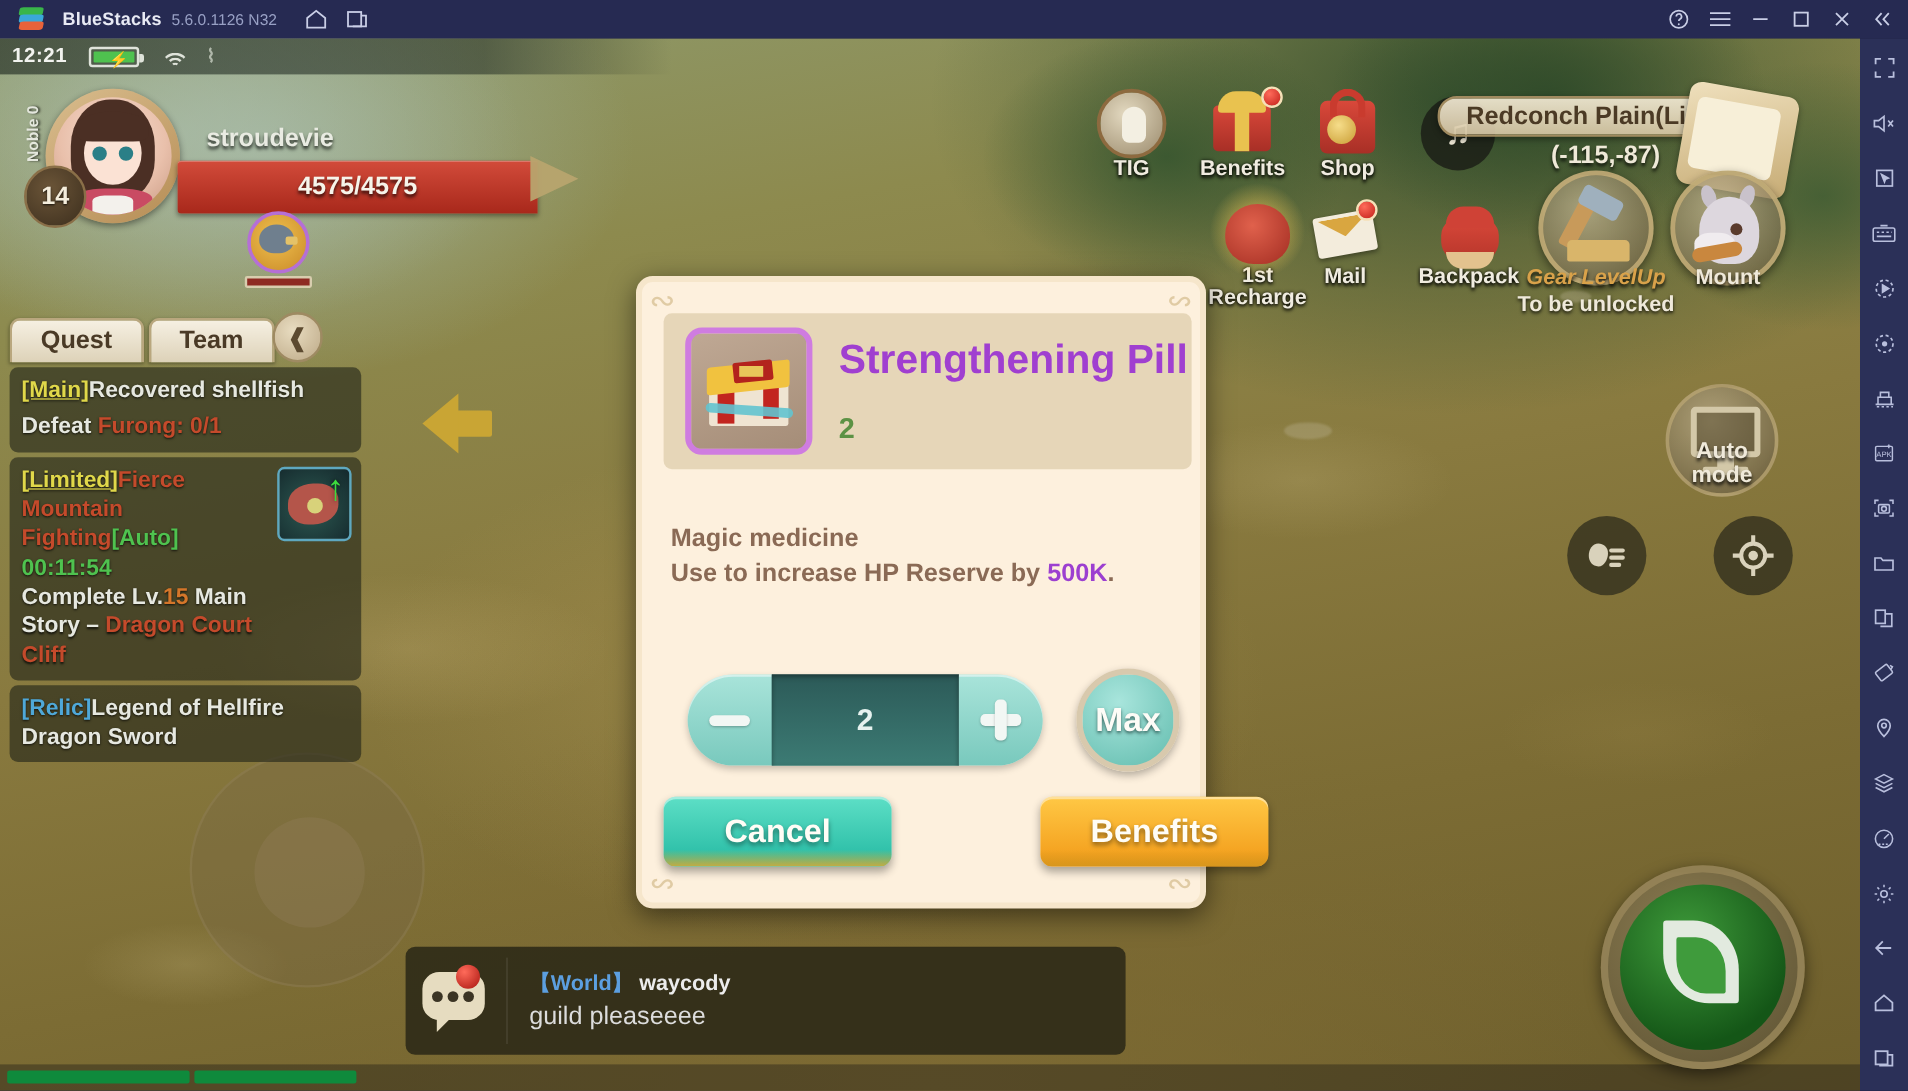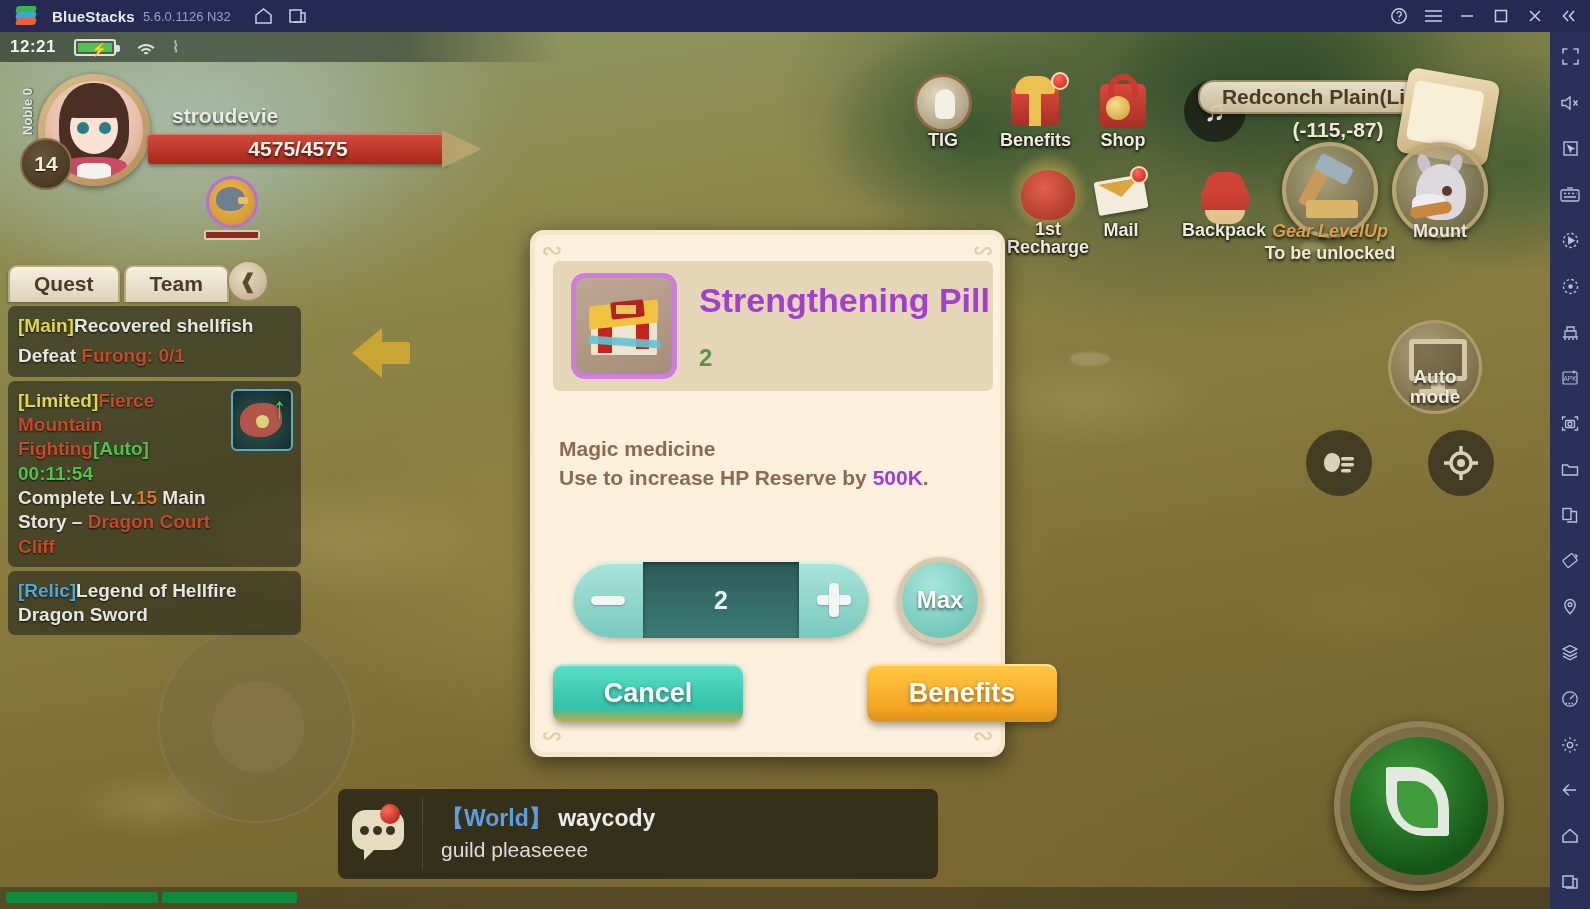--- a/index.html
+++ b/index.html
@@ -133,21 +133,21 @@
     background: radial-gradient(circle at 40% 35%, #6b5538, #3c2e1d);
     border: 2px solid #8a6f48; color: #f4eddc; font-size: 21px; font-weight: bold;
     display: flex; align-items: center; justify-content: center;
     text-shadow: 0 1px 2px rgba(0,0,0,.8);
   }
   #player-name {
     position: absolute; left: 166px; top: 44px; color: #e9ebe2; font-size: 21px; font-weight: bold;
     text-shadow: 0 2px 3px rgba(0,0,0,.75);
   }
   #hp-bar {
-    position: absolute; left: 142px; top: 74px; width: 300px; height: 30px;
+    position: absolute; left: 142px; top: 74px; width: 300px; height: 44px;
     background: linear-gradient(180deg, #d24b3a, #a8281b);
     border-radius: 3px 0 0 3px;
     box-shadow: inset 0 1px 0 rgba(255,255,255,.25), 0 2px 4px rgba(0,0,0,.4);
     display: flex; align-items: center; justify-content: center;
   }
   #hp-bar:after {
     content:""; position: absolute; right: -34px; top: -4px;
     border-left: 40px solid #b8a46e; border-top: 19px solid transparent; border-bottom: 19px solid transparent;
     opacity: .95;
   }
@@ -175,21 +175,21 @@
     width: 42px; height: 42px; border-radius: 50%; margin-left: -6px;
     background: radial-gradient(circle at 40% 35%, #e8dcc0, #bda987);
     border: 2px solid #9e8a62; display: flex; align-items: center; justify-content: center;
     color: #5c4a30; font-size: 20px; font-weight: bold; cursor: pointer;
   }
   .quest-card {
     background: rgba(30,34,24,.60); border-radius: 7px; margin-top: 4px;
     padding: 8px 10px; position: relative; min-height: 42px;
   }
   .quest-line { font-size: 19px; font-weight: bold; line-height: 1.28; text-shadow: 0 1px 2px rgba(0,0,0,.8); }
-  .c-main  { color: #e0d84a; }
+  .c-main  { color: #e0d84a; text-decoration: underline; }
   .c-white { color: #e6e8e0; }
   .c-red   { color: #c44a2b; }
   .c-green { color: #4fc24f; }
   .c-blue  { color: #4fa8d8; }
   .c-orange{ color: #d4762a; }
   #quest-thumb {
     position: absolute; right: 8px; top: 8px; width: 62px; height: 62px; border-radius: 6px;
     background: radial-gradient(circle at 45% 55%, #2d5a52, #14282c);
     border: 2px solid #5ea8c0; overflow: hidden;
   }
@@ -311,21 +311,21 @@
   #chat-avatar {
     width: 56px; height: 56px; margin-left: 14px; position: relative; flex: none;
   }
   #chat-bubble { position: absolute; left: 0; top: 4px; width: 52px; height: 40px; border-radius: 14px; background: #e6dcc0; }
   #chat-bubble:after { content:""; position: absolute; left: 12px; bottom: -10px; width: 0; height: 0; border-top: 14px solid #e6dcc0; border-right: 14px solid transparent; }
   .chat-dot { position: absolute; top: 20px; width: 9px; height: 9px; border-radius: 50%; background: #3b3424; }
   .cd1 { left: 8px; } .cd2 { left: 21px; } .cd3 { left: 34px; }
   #chat-badge { position: absolute; left: 28px; top: -2px; width: 20px; height: 20px; border-radius: 50%; background: radial-gradient(circle at 35% 30%, #ff6b5a, #a8140f); }
   #chat-divider { width: 1px; height: 72px; background: rgba(255,255,255,.12); margin-left: 14px; }
   #chat-text { margin-left: 18px; line-height: 1.45; }
-  #chat-line1 { font-size: 23px; font-weight: bold; }
+  #chat-line1 { font-size: 18px; font-weight: bold; }
   #chat-channel { color: #5c9fe0; }
   #chat-user { color: #ececec; }
   #chat-msg { color: #dcdcdc; font-size: 21px; }
 
   
   #bottom-strip { position: absolute; left: 0; bottom: 0; width: 1550px; height: 22px; background: rgba(40,36,24,.45); z-index: 16; }
   #bs-seg1 { position: absolute; left: 6px; top: 5px; width: 152px; height: 11px; background: #0f8a3c; border-radius: 2px; }
   #bs-seg2 { position: absolute; left: 162px; top: 5px; width: 135px; height: 11px; background: #0f8a3c; border-radius: 2px; }
   #modal {
     position: absolute; left: 530px; top: 198px; width: 475px; height: 527px;
@@ -379,21 +379,21 @@
   #step-field {
     flex: 1 1 auto; height: 76px; background: linear-gradient(180deg, #2c5a58, #3c7b74);
     display: flex; align-items: center; justify-content: center;
     color: #e6f2ef; font-size: 25px; font-weight: bold;
     box-shadow: inset 0 2px 4px rgba(0,0,0,.4);
   }
   #max-btn {
     width: 86px; height: 86px; border-radius: 50%; margin-left: 28px;
     background: radial-gradient(circle at 40% 30%, #a8e5dc, #62bcae);
     border: 5px solid #d8c9ad; display: flex; align-items: center; justify-content: center;
-    color: #fdfcf7; font-size: 24px; font-weight: bold; cursor: pointer;
+    color: #fdfcf7; font-size: 28px; font-weight: bold; cursor: pointer;
     text-shadow: 0 2px 3px rgba(40,80,75,.85);
     box-shadow: 0 3px 7px rgba(0,0,0,.3);
   }
   #action-row { position: absolute; left: 18px; bottom: 30px; width: 504px; display: flex; justify-content: space-between; }
   .act-btn {
     width: 190px; height: 58px; border-radius: 10px;
     display: flex; align-items: center; justify-content: center;
     font-size: 27px; font-weight: bold; color: #fffdf6; cursor: pointer;
     text-shadow: 0 2px 4px rgba(0,0,0,.45);
     box-shadow: 0 4px 7px rgba(0,0,0,.32), inset 0 2px 0 rgba(255,255,255,.45);

